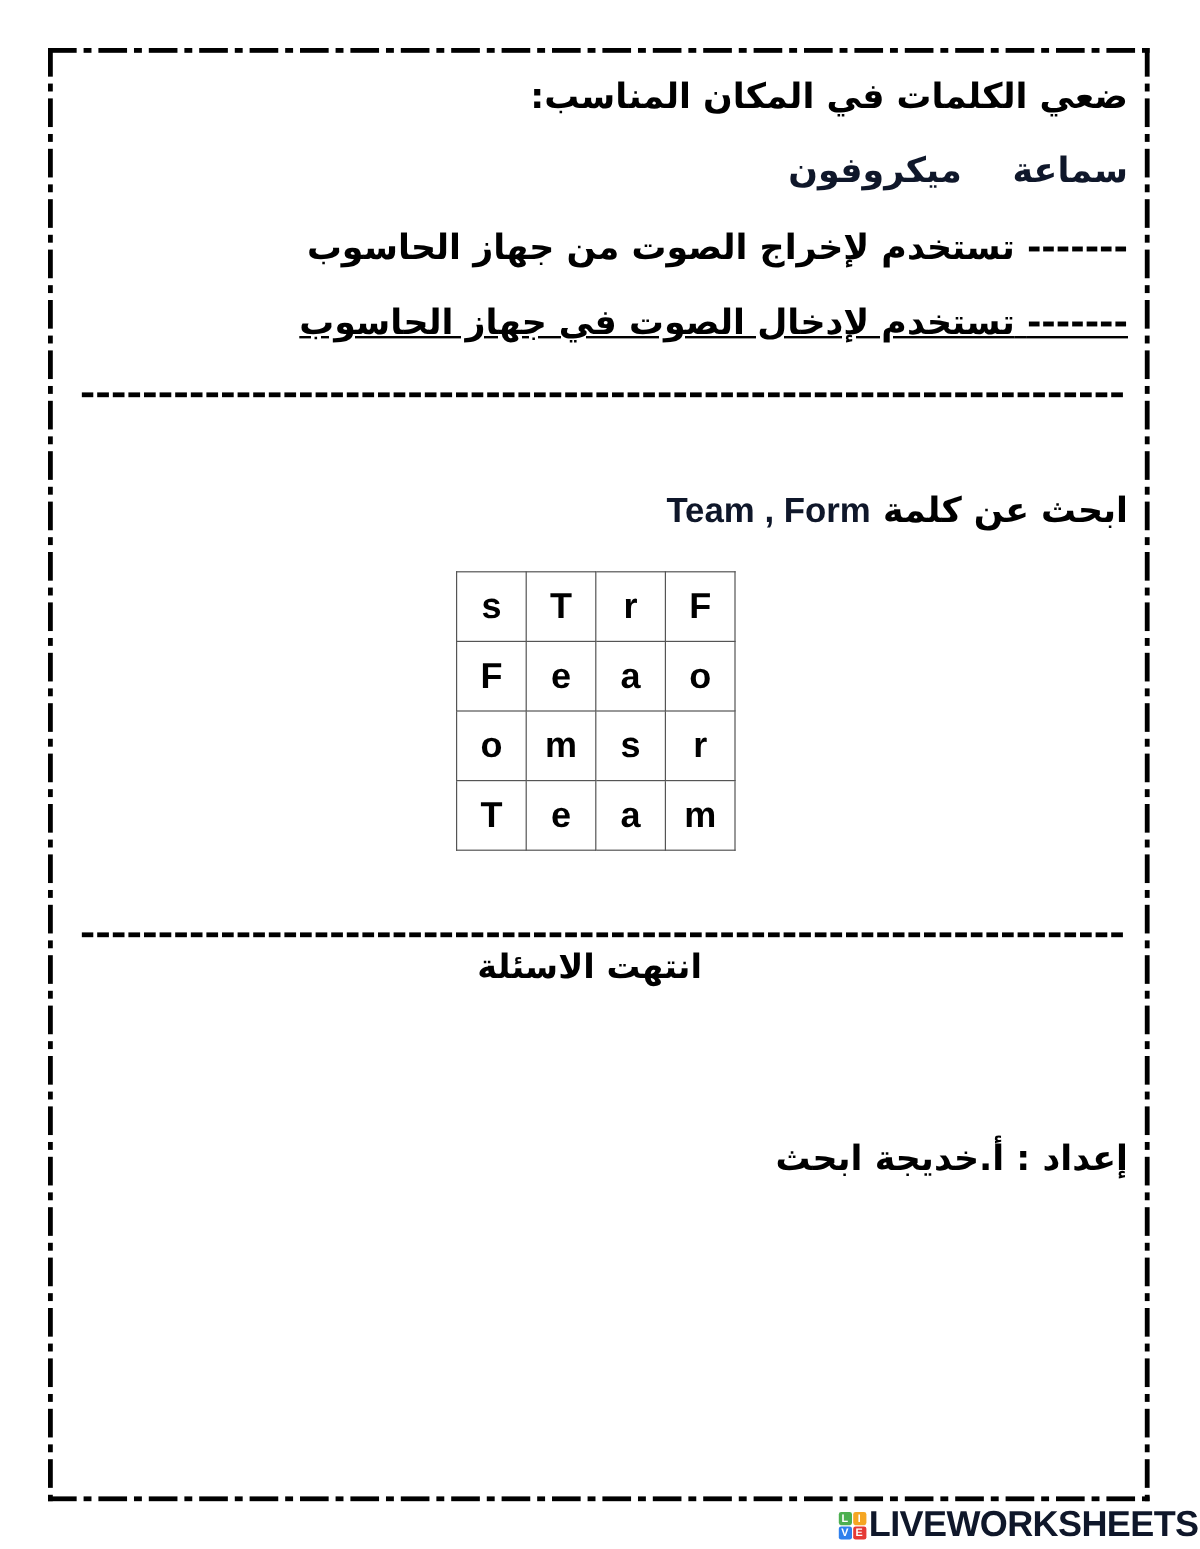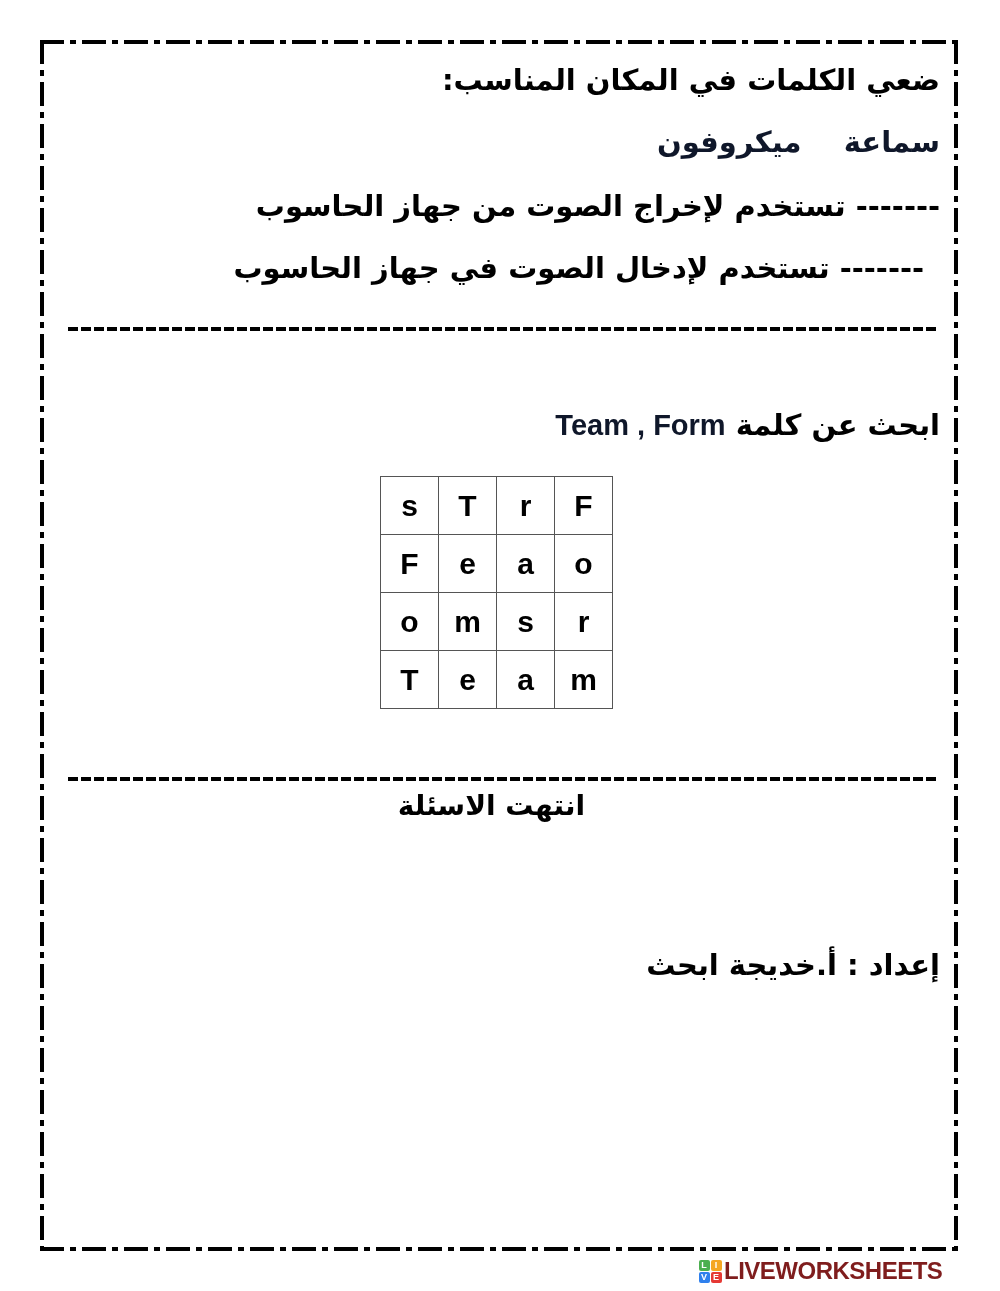--- a/index.html
+++ b/index.html
@@ -30,21 +30,21 @@
     .grid { position: absolute; left: 380px; top: 476px; border-collapse: collapse; }
     .grid td { width: 57px; height: 57px; border: 1px solid #555; text-align: center; vertical-align: middle;
                font-family: "Liberation Sans", sans-serif; font-weight: bold; font-size: 30px; padding: 0; }
 
     .latin { font-family: "Liberation Sans", sans-serif; }
 
     .logo { position: absolute; left: 698px; top: 1256px; display: flex; align-items: center; }
     .logo-badge { width: 24px; height: 24px; display: grid; grid-template-columns: 12px 12px; grid-template-rows: 12px 12px; margin-right: 2px; }
     .logo-badge span { font-family: "Liberation Sans", sans-serif; font-size: 9px; font-weight: bold; color: #fff;
                        display: flex; align-items: center; justify-content: center; border-radius: 2px; margin: 0.5px; }
-    .logo-text { font-family: "Liberation Sans", sans-serif; font-weight: bold; font-size: 24px; color: #7f1d1d; letter-spacing: -0.5px; line-height: 30px; }
+    .logo-text { font-family: "Liberation Sans", sans-serif; font-weight: bold; font-size: 30px; color: #0f172a; letter-spacing: -0.5px; line-height: 30px; }
   </style>
 </head>
 <body>
 
 <div class="frame-side frame-top"></div>
 <div class="frame-side frame-bottom"></div>
 <div class="frame-side frame-left"></div>
 <div class="frame-side frame-right"></div>
 
 <div class="line" style="right:60px; top:62px;">ضعي الكلمات في المكان المناسب:</div>
@@ -53,21 +53,21 @@
   <span>سماعة</span>
   <span style="display:inline-block;width:22px"></span>
   <span>ميكروفون</span>
 </div>
 
 <div class="line" style="right:60px; top:188px;">
   <span>-------</span>
   <span>تستخدم لإخراج الصوت من جهاز الحاسوب</span>
 </div>
 
-<div class="line" style="right:76px; top:250px;">
+<div class="line" style="right:60px; top:250px;text-decoration:underline;">
   <span>-------</span>
   <span>تستخدم لإدخال الصوت في جهاز الحاسوب</span>
 </div>
 
 <div class="divider" style="top:327px;"></div>
 
 <div class="line" style="right:60px; top:373px;margin-top:34px;">
   <span>ابحث عن كلمة</span>
   <span class="red latin" dir="ltr"><span>Team</span><span> , </span><span>Form</span></span>
 </div>

